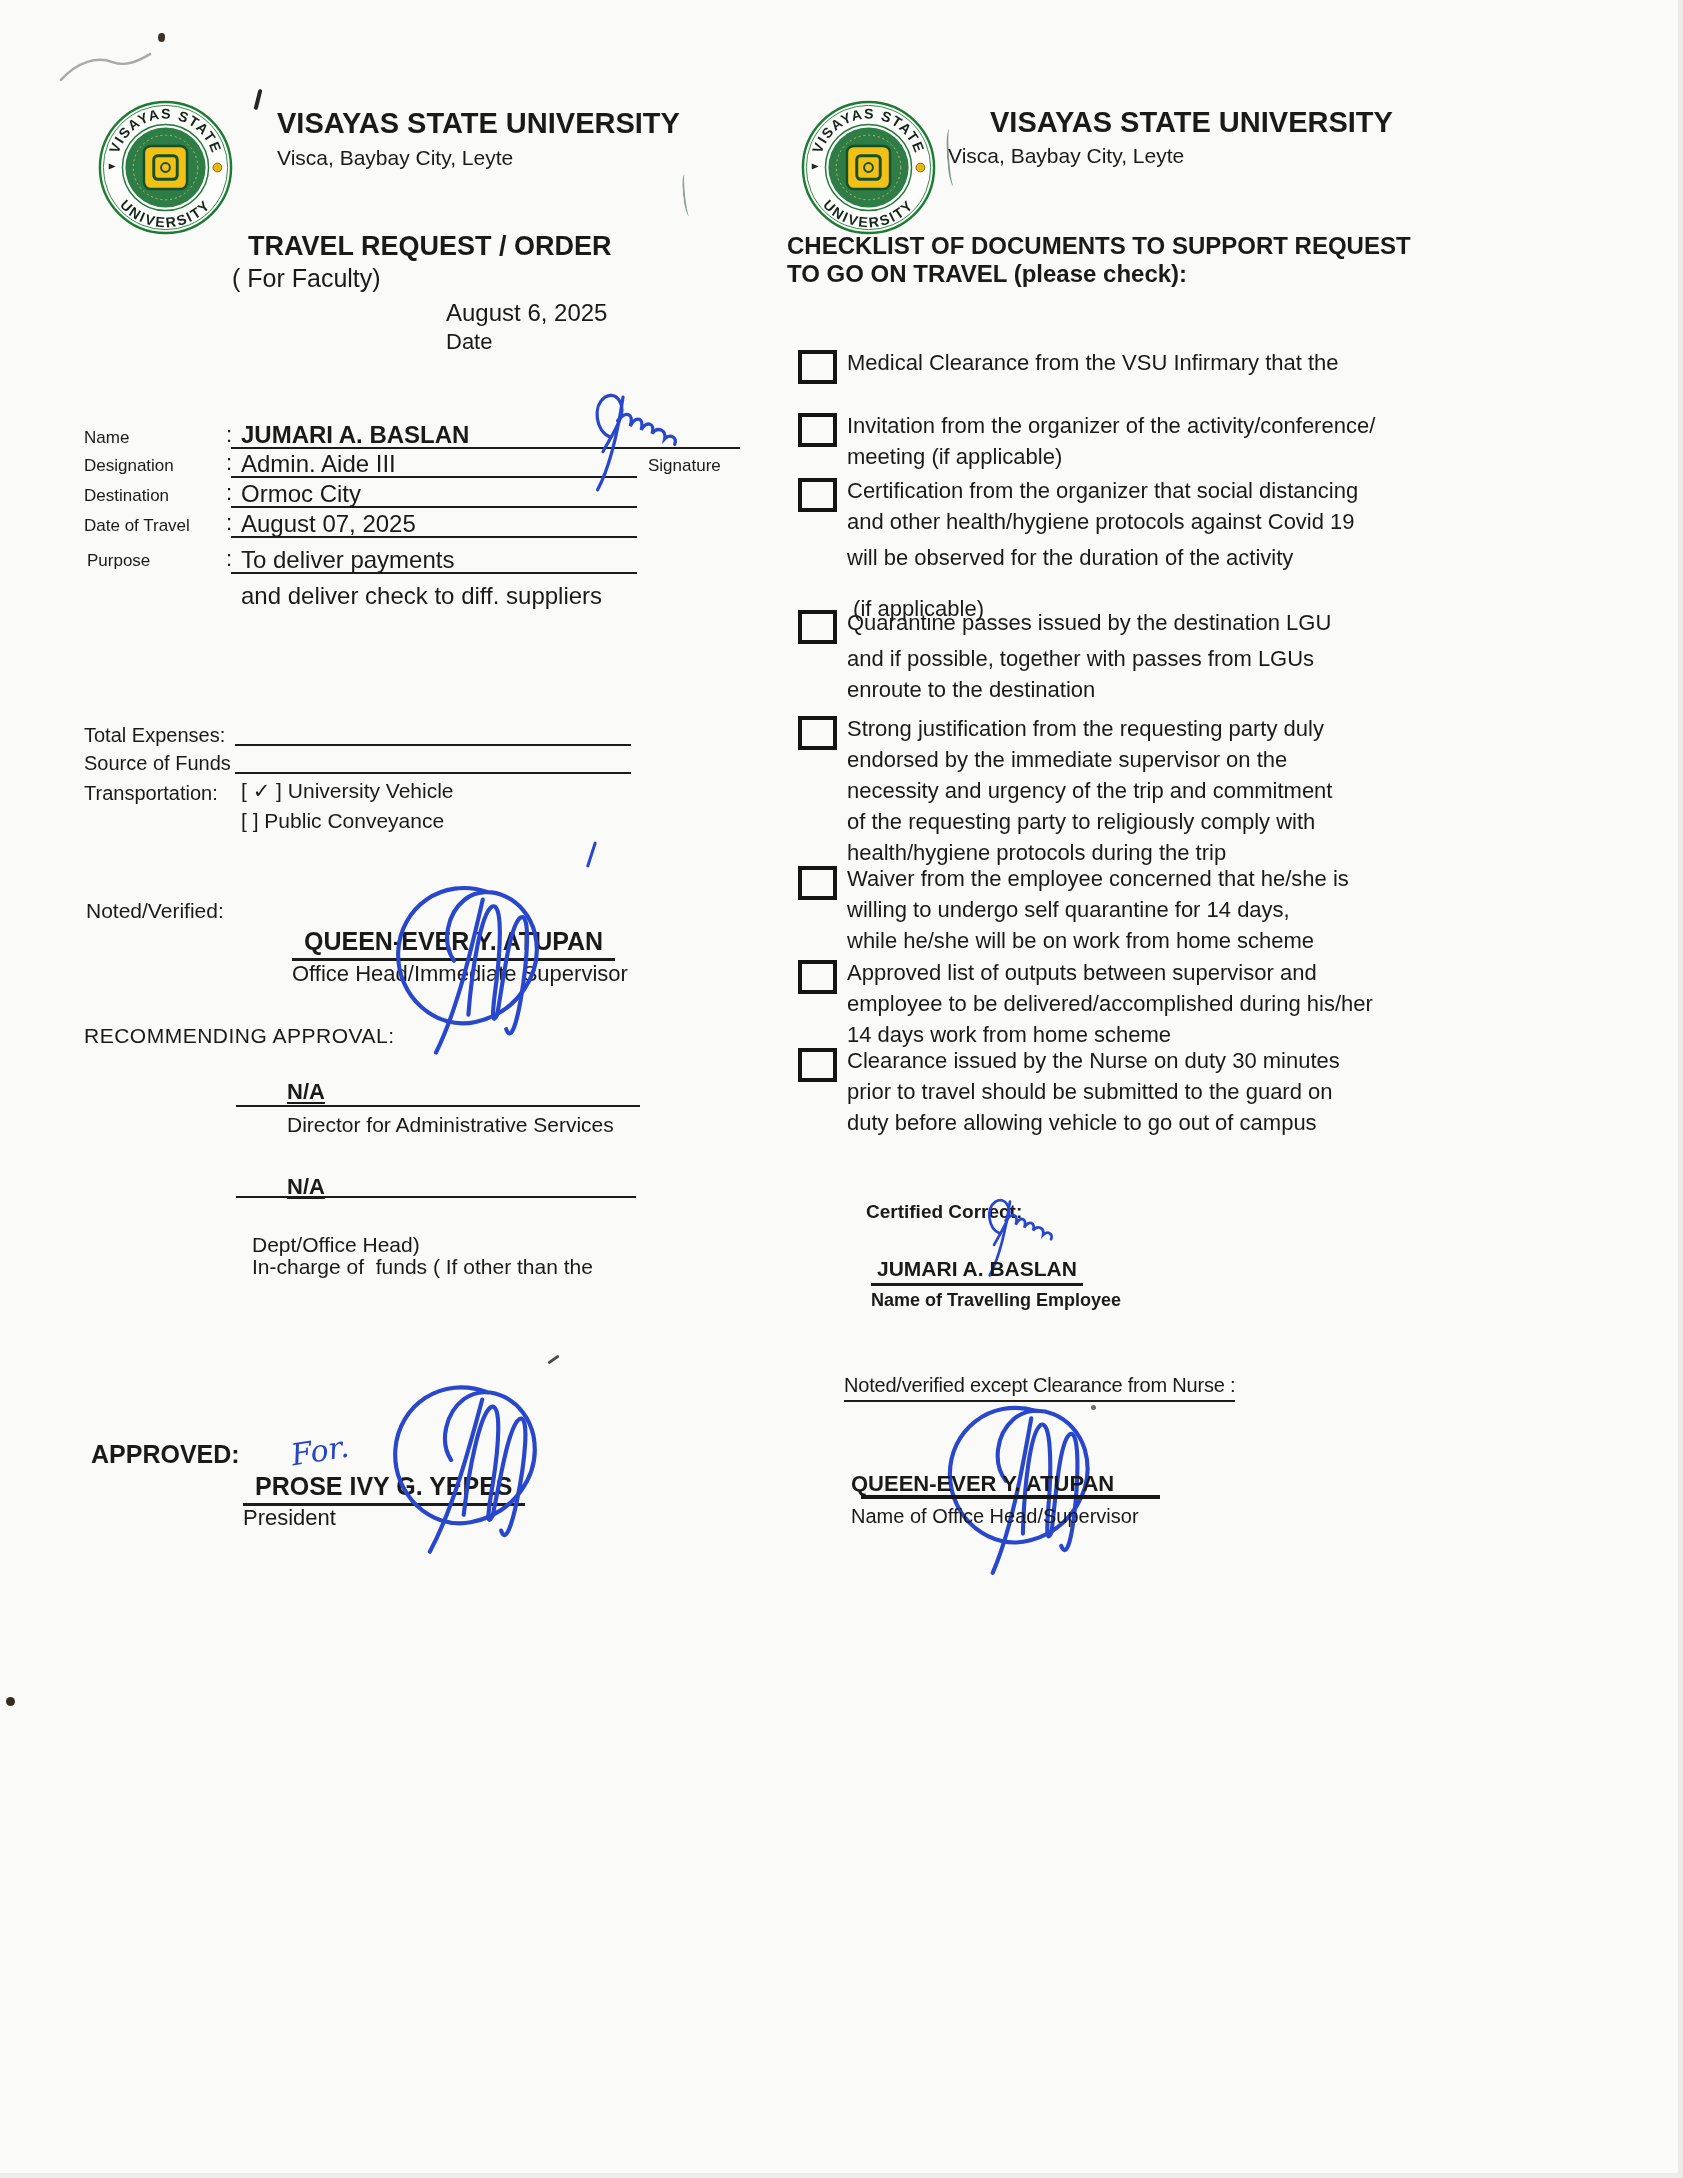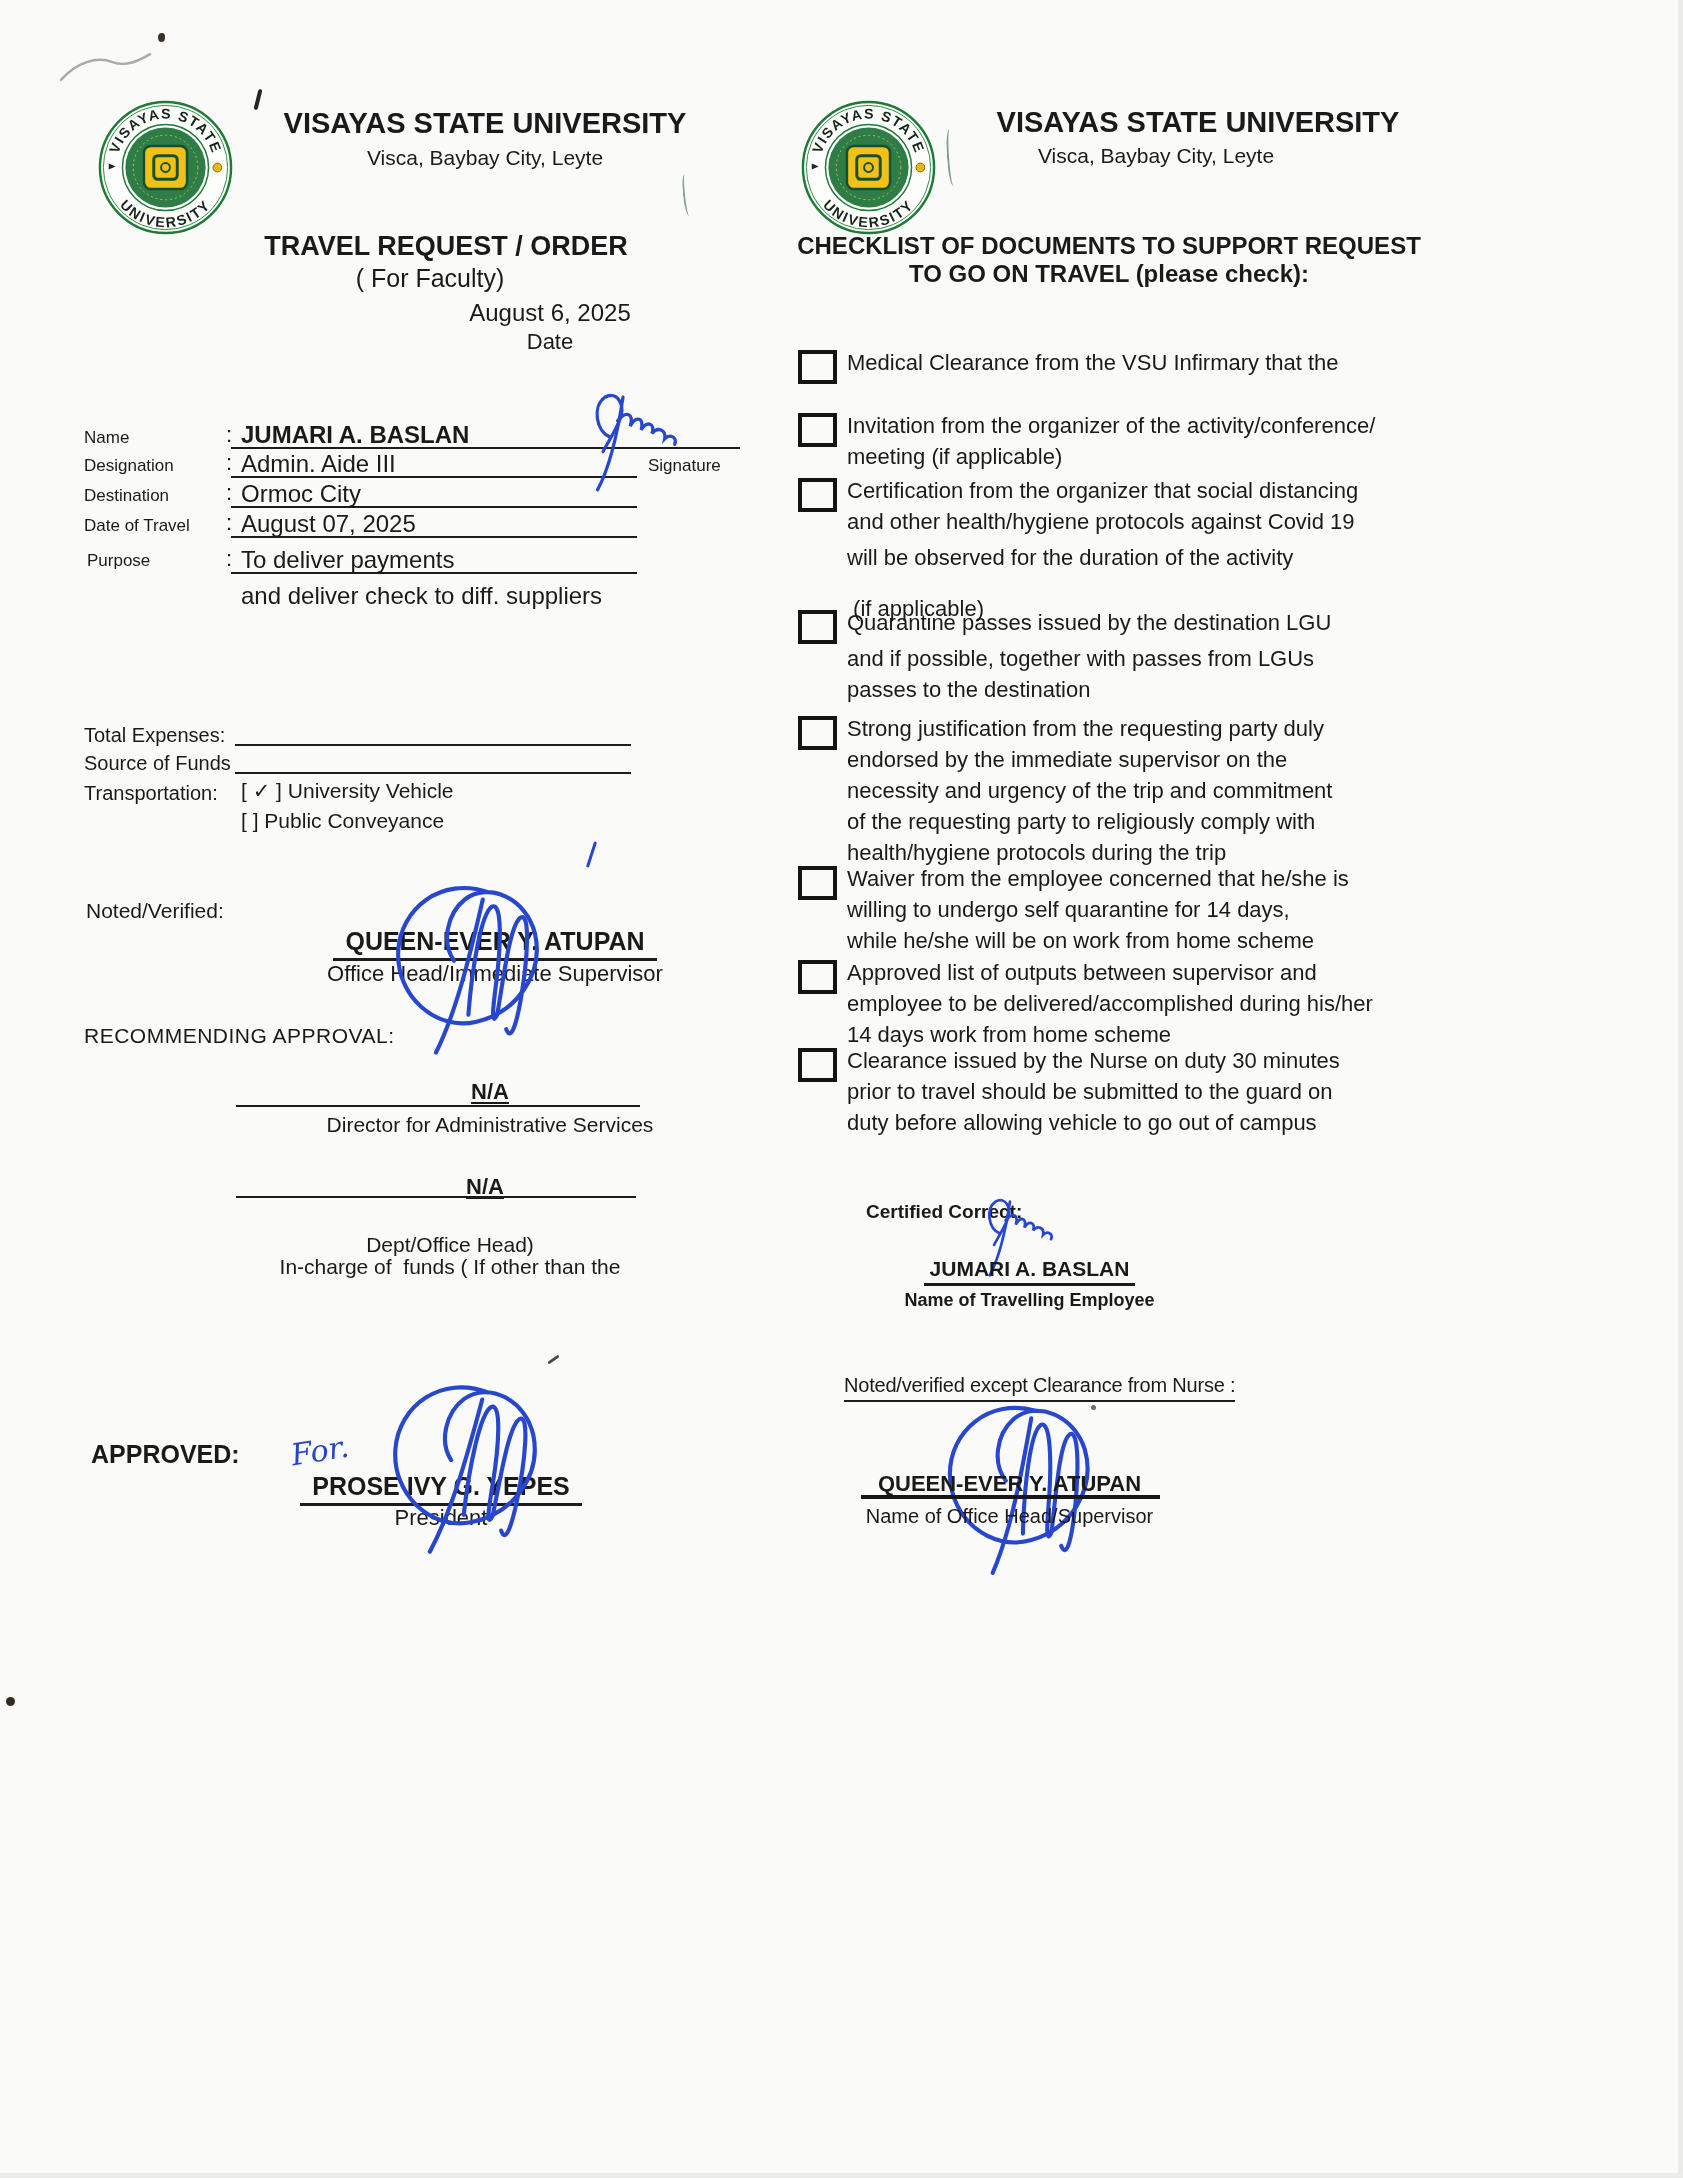--- a/index.html
+++ b/index.html
@@ -1,19 +1,19 @@
 <!DOCTYPE html>
 <html><head>
 <meta charset="utf-8">
 <style>
   html,body{margin:0;padding:0;background:#e9e9e6;}
   .page{position:relative;width:1683px;height:2178px;background:#fafaf8;
         font-family:"Liberation Sans",sans-serif;color:#1a1a1a;overflow:hidden;}
   .abs{position:absolute;}
-  .c{text-align:center;}
+  .c{text-align:left;}
   .b{font-weight:700;}
   .pre{white-space:pre;}
   .ib{display:inline-block;}
   .line{position:absolute;border-bottom:2.5px solid #1c1c1c;height:0;}
   .nameline{border-bottom:3px solid #1c1c1c;padding:0 12px 2px 12px;}
   .na{text-decoration:underline;text-decoration-thickness:2px;text-underline-offset:3px;}
   .cl-item{width:644px;}
   .cl-box{position:absolute;left:0;top:3px;width:31px;height:26px;border:4px solid #141414;background:transparent;}
   .cl-text{margin-left:49px;font-size:22px;line-height:31px;}
   .cl-line{white-space:pre;}
@@ -208,21 +208,21 @@
       <div class="cl-line mt5">will be observed for the duration of the activity</div>
       <div class="cl-line mt6"> (if applicable)</div>
     </div>
   </div>
 
   <div class="abs cl-item" style="left:798px;top:607px">
     <div class="cl-box"></div>
     <div class="cl-text">
       <div class="cl-line">Quarantine passes issued by the destination LGU</div>
       <div class="cl-line mt5">and if possible, together with passes from LGUs</div>
-      <div class="cl-line">passes to the destination</div>
+      <div class="cl-line">enroute to the destination</div>
     </div>
   </div>
 
   <div class="abs cl-item" style="left:798px;top:713px">
     <div class="cl-box"></div>
     <div class="cl-text">
       <div class="cl-line">Strong justification from the requesting party duly</div>
       <div class="cl-line">endorsed by the immediate supervisor on the</div>
       <div class="cl-line">necessity and urgency of the trip and commitment</div>
       <div class="cl-line">of the requesting party to religiously comply with</div>

